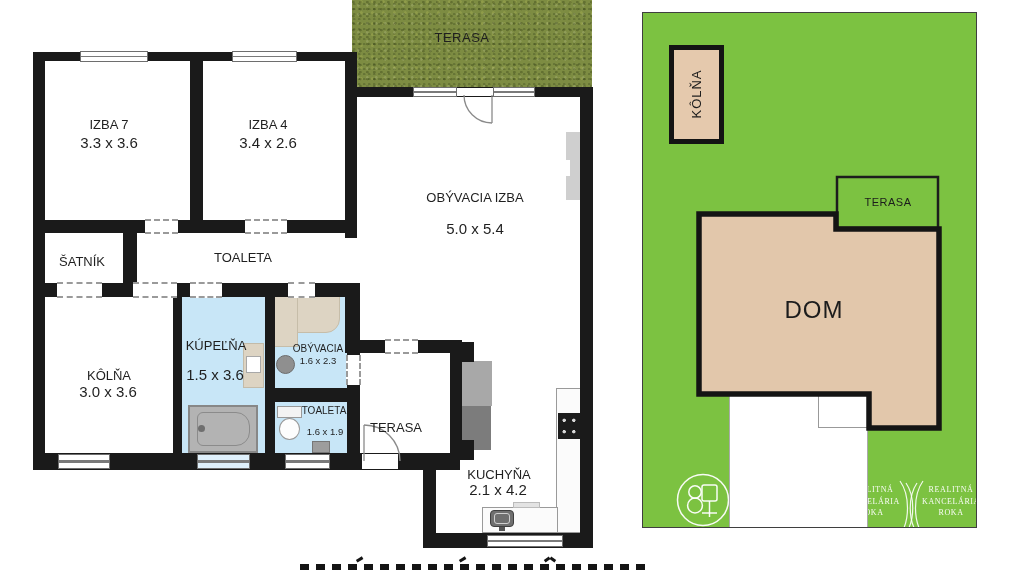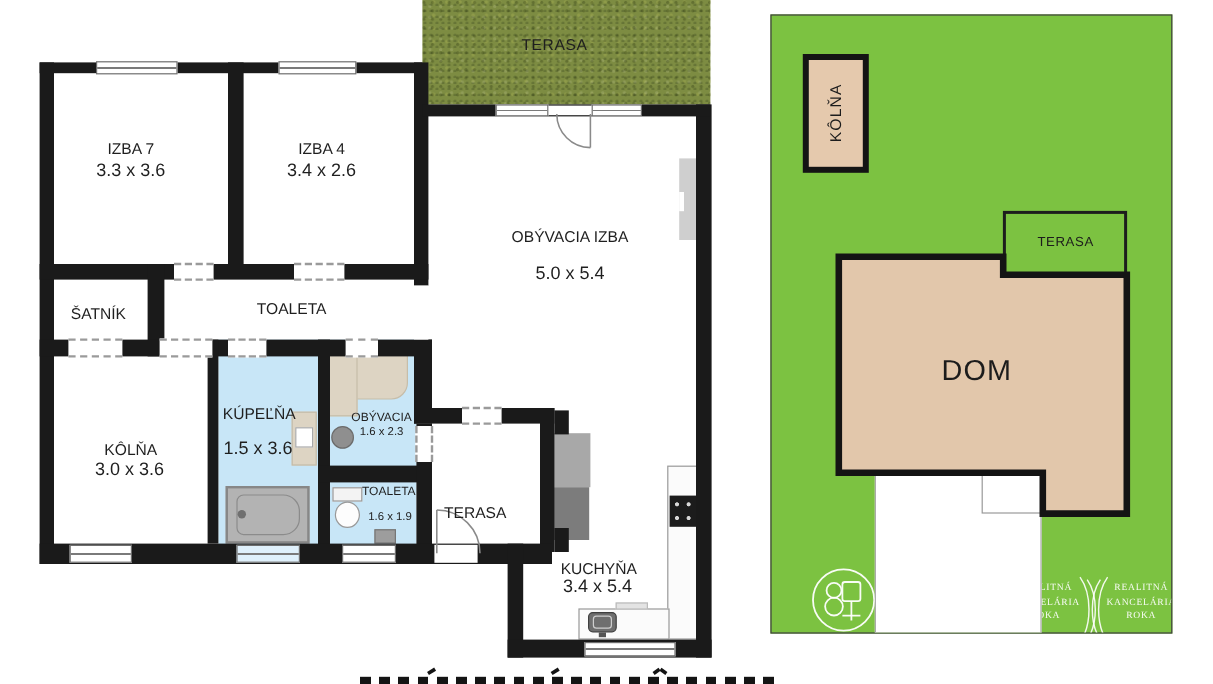--- a/index.html
+++ b/index.html
@@ -142,21 +142,21 @@
   <div class="lbl rname" style="left:109px;top:375px;">KÔLŇA</div>
   <div class="lbl rdims" style="left:108px;top:391px;">3.0 x 3.6</div>
   <div class="lbl rname" style="left:216px;top:345px;">KÚPEĽŇA</div>
   <div class="lbl rdims" style="left:215px;top:374px;">1.5 x 3.6</div>
   <div class="lbl rname-s" style="left:318px;top:348px;">OBÝVACIA</div>
   <div class="lbl rdims-s" style="left:318px;top:360px;">1.6 x 2.3</div>
   <div class="lbl rname-s" style="left:324px;top:410px;">TOALETA</div>
   <div class="lbl rdims-s" style="left:325px;top:431px;">1.6 x 1.9</div>
   <div class="lbl rname" style="left:396px;top:427px;">TERASA</div>
   <div class="lbl rname" style="left:499px;top:474px;">KUCHYŇA</div>
-  <div class="lbl rdims" style="left:498px;top:489px;">3.4 x 5.4</div>
+  <div class="lbl rdims" style="left:498px;top:489px;">2.1 x 4.2</div>
 
   <div class="cap-strip"></div>
   <div class="cap-accent" style="left:356px;top:558px;transform:rotate(-32deg);"></div>
   <div class="cap-accent" style="left:459px;top:558px;transform:rotate(-32deg);"></div>
   <div class="cap-accent" style="left:544px;top:558px;width:6px;transform:rotate(-35deg);"></div>
   <div class="cap-accent" style="left:550px;top:558px;width:6px;transform:rotate(35deg);"></div>
 
   <div id="lot">
 
     <div class="wm-layer">

